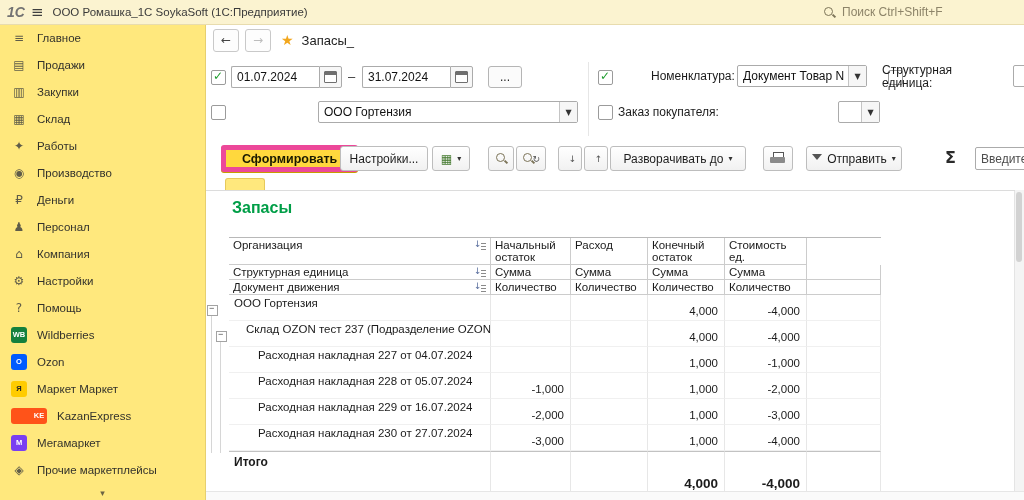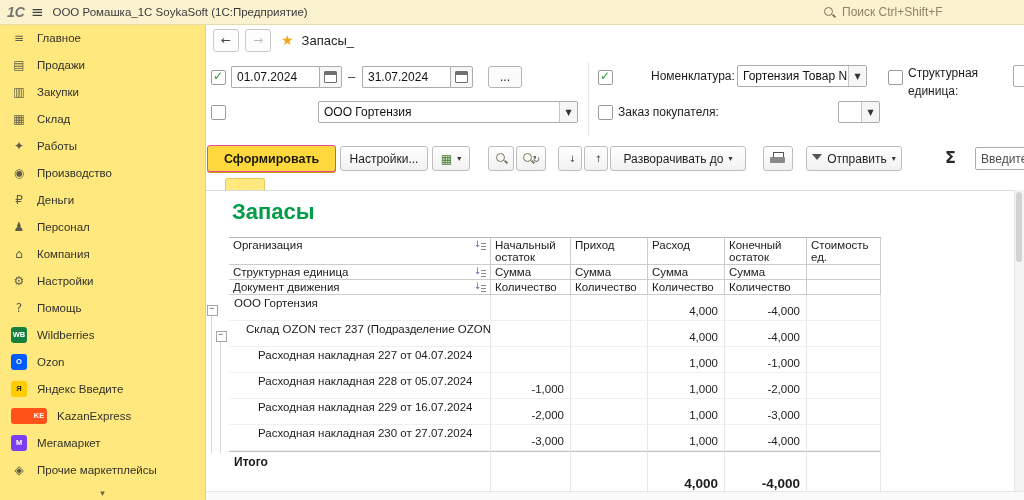--- a/index.html
+++ b/index.html
@@ -63,21 +63,21 @@
     font-size:12px;display:flex;align-items:center;justify-content:center;cursor:pointer;box-sizing:border-box;color:#222;}
   .combo{position:absolute;height:22px;border:1px solid #ababab;border-radius:2px;background:#fff;display:flex;box-sizing:border-box;cursor:pointer;}
   .combo .ctext{flex:1;font-size:12px;padding:3px 0 0 5px;white-space:nowrap;overflow:hidden;color:#111;}
   .combo .carrow{width:17px;border-left:1px solid #c4c4c4;background:#f6f6f6;display:flex;align-items:center;justify-content:center;
     font-size:8px;color:#333;font-family:"DejaVu Sans",sans-serif;}
   
   .toolbar{position:absolute;left:0;top:120px;width:100%;height:32px;overflow:hidden;}
   .tbtn{position:absolute;top:2px;height:25px;border:1px solid #bdbdbd;border-radius:3px;background:linear-gradient(#ffffff,#f1f1f1);
     display:flex;align-items:center;justify-content:center;font-size:12px;color:#1e1e1e;cursor:pointer;box-sizing:border-box;gap:5px;padding:0 9px;}
   .tbtn .dd{font-size:8px;color:#333;font-family:"DejaVu Sans",sans-serif;}
-  .genbtn{position:absolute;left:2px;top:1px;height:27px;padding:0 16px;background:#ffd83d;border:1px solid #ec4899;
+  .genbtn{position:absolute;left:16px;top:1px;height:27px;padding:0 16px;background:#ffd83d;border:5px solid #ec4899;
     border-radius:3px;font-size:12.5px;font-weight:bold;color:#1a1a00;display:flex;align-items:center;cursor:pointer;box-sizing:border-box;
     box-shadow:0 1px 0 #c69c00;}
   .iconbtn{padding:0 5px;}
   .gridico{color:#44792f;font-size:12px;font-family:"DejaVu Sans",sans-serif;}
   .lvlbars{width:10px;height:10px;background:repeating-linear-gradient(#8d8d8d 0 2px,transparent 2px 4px);}
   .lvlarrow{font-size:9px;color:#555;font-family:"DejaVu Sans",sans-serif;}
   .printicon{width:16px;height:13px;position:relative;}
   .printicon::before{content:"";position:absolute;top:0;left:3px;width:9px;height:4px;border:1px solid #555;background:#fff;}
   .printicon::after{content:"";position:absolute;top:5px;left:0;width:15px;height:6px;background:#8a8a8a;border-radius:1px;}
   .funnel{width:0;height:0;border-left:5px solid transparent;border-right:5px solid transparent;border-top:6px solid #555;position:relative;top:-2px;}
@@ -85,21 +85,21 @@
   .quickinput{position:absolute;left:770px;top:3px;width:90px;height:23px;border:1px solid #ababab;border-radius:2px;
     padding:0 5px;font-size:12px;font-family:"Liberation Sans",sans-serif;box-sizing:border-box;outline:none;}
   .quickinput::placeholder{color:#4d4d4d;}
   
   .report{position:absolute;left:0;top:152px;width:100%;height:324px;background:#fff;}
   .minitab{position:absolute;left:20px;top:2px;width:38px;height:12px;background:#ffe87d;border:1px solid #e6c95c;border-bottom:none;border-radius:3px 3px 0 0;}
   .sheet{position:absolute;left:0;top:14px;right:9px;bottom:8px;border-top:1px solid #dcdcdc;overflow:hidden;}
   .vscroll{position:absolute;right:0;top:14px;bottom:8px;width:9px;background:#f4f4f4;border-left:1px solid #e4e4e4;}
   .vthumb{position:absolute;left:1px;top:2px;width:6px;height:70px;background:#d2d2d2;border-radius:3px;}
   .hstrip{position:absolute;left:0;bottom:0;right:0;height:8px;background:#fafafa;border-top:1px solid #e6e6e6;}
-  .rtitle{position:absolute;left:27px;top:8px;font-size:22px;font-weight:bold;color:#009e47;}
+  .rtitle{position:absolute;left:27px;top:8px;font-size:16px;font-weight:bold;color:#009e47;}
   .grid{position:absolute;left:24px;top:46px;width:652px;font-size:11.5px;color:#1b1b1b;}
   .trow{display:grid;grid-template-columns:262px 80px 77px 77px 82px 74px;}
   .hdr{border-top:1px solid #b8b8b8;}
   .hrowA .hc{min-height:25px;}
   .hrowB .hc,.hrowC .hc{min-height:15px;}
   .hc{border-right:1px solid #cccccc;border-bottom:1px solid #cccccc;padding:1px 4px;line-height:12px;box-sizing:border-box;}
   .hc.first{display:flex;justify-content:space-between;align-items:flex-start;}
   .sort{width:12px;height:11px;position:relative;flex:0 0 12px;margin-top:1px;cursor:pointer;}
   .sort::before{content:"↓";position:absolute;left:0;top:-2px;font-size:9px;color:#5a6f9e;font-family:"DejaVu Sans",sans-serif;}
   .sort::after{content:"";position:absolute;right:0;top:3px;width:5px;height:7px;background:repeating-linear-gradient(#8a8a8a 0 1px,transparent 1px 3px);}
@@ -180,21 +180,21 @@
     <div class="sitem">
         <span class="badge b-wb">WB</span>
         <span>Wildberries</span>
       </div>
     <div class="sitem">
         <span class="badge b-oz">O</span>
         <span>Ozon</span>
       </div>
     <div class="sitem">
         <span class="badge b-ya">Я</span>
-        <span>Яндекс Введите</span>
+        <span>Маркет Маркет</span>
       </div>
     <div class="sitem">
         <span class="badge b-ke">KE</span>
         <span>KazanExpress</span>
       </div>
     <div class="sitem">
         <span class="badge b-mm">М</span>
         <span>Мегамаркет</span>
       </div>
     <div class="sitem">
@@ -236,33 +236,33 @@
     <div class="cb" style="left:6px;top:49px;"></div>
     <span class="flabel" style="left:26px;top:49px;margin-top:42px;">Организация:</span>
     <div class="combo" style="left:113px;top:45px;width:260px;">
       <span class="ctext">ООО Гортензия</span>
       <span class="carrow">▼</span>
     </div>
 
     <div class="cb checked" style="left:393px;top:14px;"></div>
     <span class="flabel" style="left:430px;top:13px;margin-left:16px;">Номенклатура:</span>
     <div class="combo" style="left:532px;top:9px;width:130px;">
-      <span class="ctext">Гортензия Товар N</span>
+      <span class="ctext">Документ Товар N</span>
       <span class="carrow">▼</span>
     </div>
 
     <div class="cb" style="left:393px;top:49px;"></div>
     <span class="flabel" style="left:413px;top:49px;">Заказ покупателя:</span>
     <div class="combo" style="left:633px;top:45px;width:42px;">
       <span class="ctext"></span>
       <span class="carrow">▼</span>
     </div>
 
     <div class="cb" style="left:683px;top:14px;"></div>
-    <span class="flabel" style="left:703px;top:8px;width:92px;line-height:18px;">Структурная единица:</span>
+    <span class="flabel" style="left:677px;top:8px;width:92px;line-height:13px;">Структурная единица:</span>
     <div class="combo" style="left:808px;top:9px;width:70px;">
       <span class="ctext"></span>
 
     </div>
   </div>
 
   <div class="toolbar">
     <div class="genbtn">Сформировать</div>
     <div class="tbtn" style="left:135px;width:88px;">Настройки...</div>
     <div class="tbtn iconbtn" style="left:227px;width:38px;">
@@ -315,21 +315,20 @@
 
       <div class="grid">
 
         <div class="hdr">
           <div class="trow hrowA">
             <div class="hc first">
                 <span>Организация</span>
                 <span class="sort"></span>
               </div>
             <div class="hc">Начальный остаток</div>
-            <div class="hc">Приход</div>
             <div class="hc">Расход</div>
             <div class="hc">Конечный остаток</div>
             <div class="hc">Стоимость ед.</div>
           </div>
           <div class="trow hrowB">
             <div class="hc first">
                 <span>Структурная единица</span>
                 <span class="sort"></span>
               </div>
             <div class="hc">Сумма</div>

